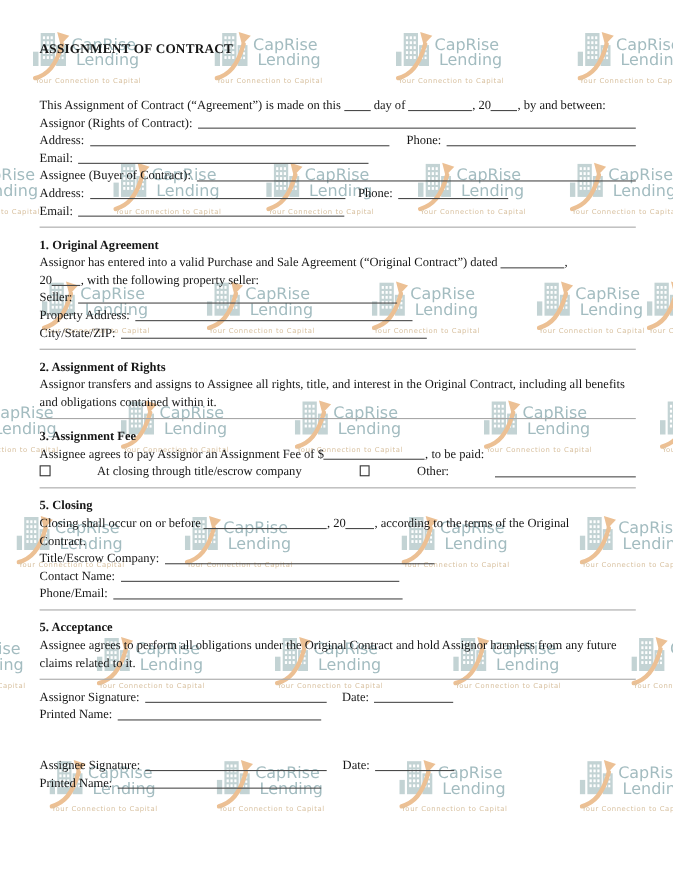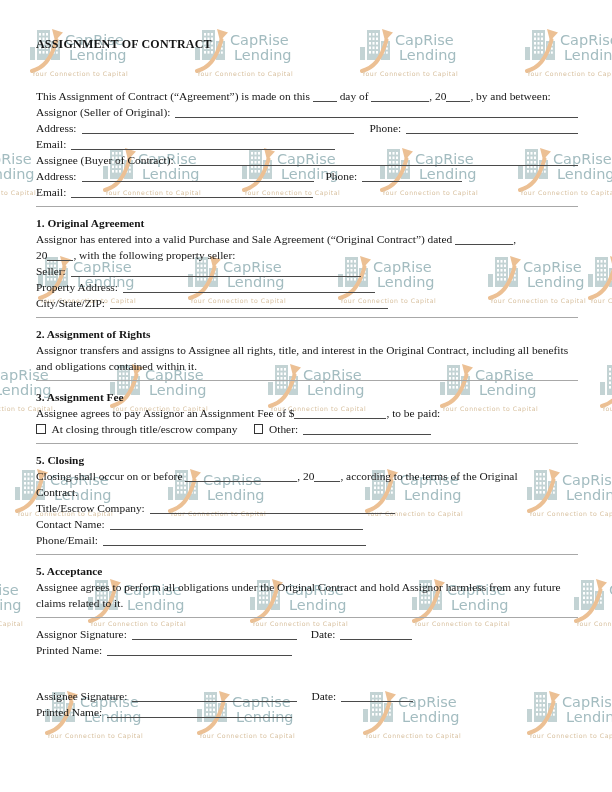--- a/index.html
+++ b/index.html
@@ -37,21 +37,21 @@
   .w232{width:232px} .w242{width:242px} .w245{width:245px} .w252{width:252px} .w253{width:253px}
   .w263{width:263px} .w264{width:264px} .w272{width:272px} .w278{width:278px} .w290{width:290px}
   .lbl{ margin-right:5px; }
   .ml16{ margin-left:16px; } .ml12{ margin-left:12px; } .ml14{ margin-left:14px; }
   hr.divider{ border:0; border-top:1px solid var(--divider); margin:6px 0 8px 0; }
   .sec-h{ font-weight:bold; }
   .checkbox{
     display:inline-block; width:7.5px; height:7.5px; border:1px solid #333;
     margin-right:6px; position:relative; top:0.5px;
   }
-  .cb-group{ display:flex; align-items:baseline; }
+  .cb-group{ display:flex; align-items:baseline;justify-content:space-between; }
   .gap-row{ margin-top:30px; }
 </style>
 </head>
 <body>
 
 <div class="page">
   <div id="watermarks">
       <svg class="wm" width="126" height="50" viewBox="0 0 126 50" aria-hidden="true" style="left: 30px; top: 28px;">
     <g>
       <rect class="wm-bld" x="0" y="19" width="5" height="13"></rect>
@@ -1238,21 +1238,21 @@
   </svg>
     </div>
 
   <div class="content">
 
     <p class="doc-title">ASSIGNMENT OF CONTRACT</p>
 
     <p class="nowrap"><span>This Assignment of Contract (“Agreement”) is made on this</span> <span class="bl w24"></span> <span>day of</span> <span class="bl w58"></span><span>, 20</span><span class="bl w24"></span><span>, by and between:</span></p>
 
     <div class="row">
-      <span class="lbl">Assignor (Seller of Original):</span>
+      <span class="lbl">Assignor (Rights of Contract):</span>
       <span class="bl flex1"></span>
     </div>
     <div class="row">
       <span class="lbl">Address:</span>
       <span class="bl w272"></span>
       <span class="lbl ml16">Phone:</span>
       <span class="bl flex1"></span>
     </div>
     <div class="row">
       <span class="lbl">Email:</span>

